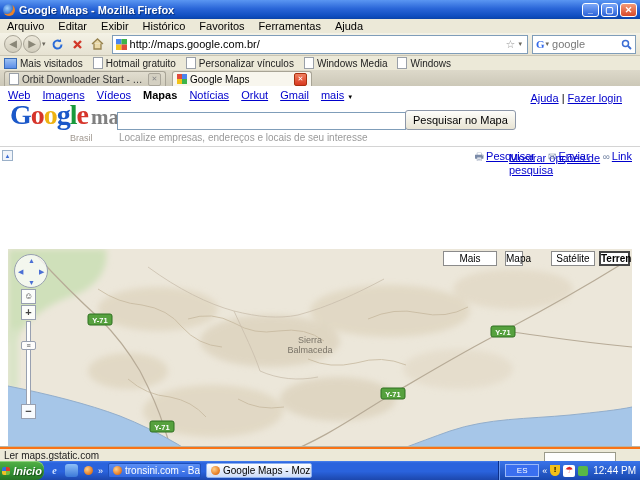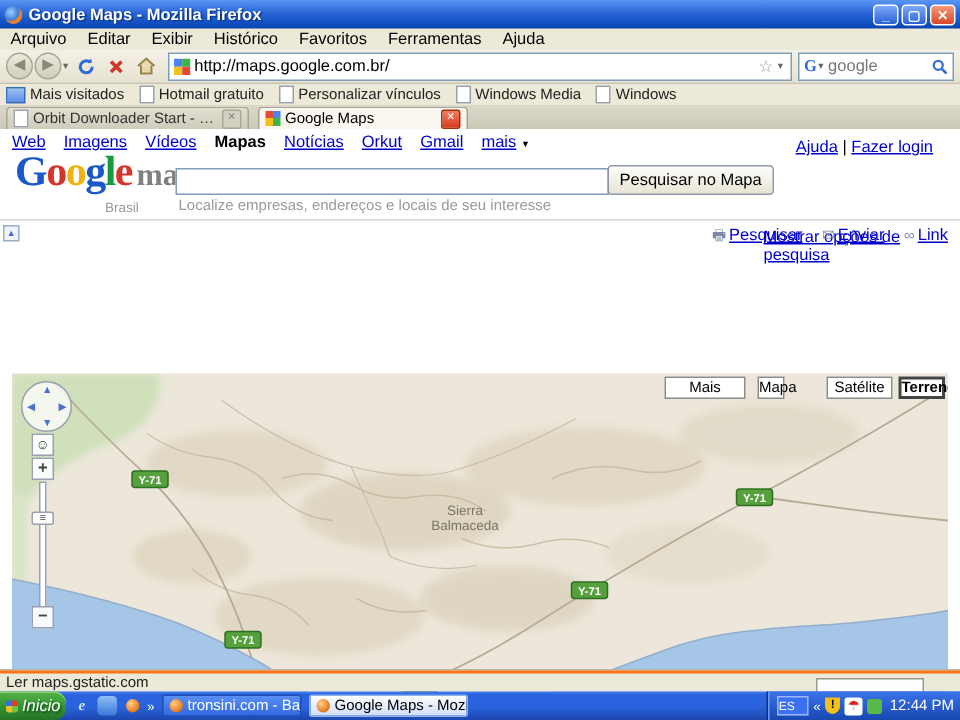--- a/index.html
+++ b/index.html
@@ -97,21 +97,21 @@
     box-shadow:0 -1px 0 #b8b4a4;display:flex;align-items:center;font-size:10px;color:#222;
     padding:0 4px;box-sizing:border-box;}
   #status-progress{position:absolute;right:24px;top:3px;width:70px;height:8px;background:#fdfdfd;
     border:1px solid #9a9a8a;}
   
   #taskbar{left:0;top:461px;width:640px;height:19px;
     background:linear-gradient(180deg,#4a82ee 0%,#2a63dd 10%,#2a63dd 55%,#1c47ad 100%);
     display:flex;align-items:center;}
   #startbtn{height:19px;width:44px;border-radius:0 8px 8px 0;flex:0 0 auto;
     background:linear-gradient(180deg,#57b146 0%,#379a37 45%,#267326 100%);
-    display:flex;align-items:center;justify-content:center;color:#fff;font-weight:normal;
+    display:flex;align-items:center;justify-content:center;color:#fff;font-weight:bold;
     font-style:italic;font-size:11px;text-shadow:1px 1px 1px #1c4f1c;
     box-shadow:inset 0 1px 0 #8fd47e;}
   .flag{width:8px;height:8px;margin-right:3px;flex:0 0 auto;
     background:conic-gradient(#e03c28 0 25%,#78c040 0 50%,#f0c028 0 75%,#2f70e0 0);
     border-radius:2px;}
   .ql{width:13px;height:13px;margin-left:4px;flex:0 0 auto;border-radius:2px;
     display:flex;align-items:center;justify-content:center;font-size:10px;}
   .taskwin{height:15px;margin-left:5px;border-radius:2px;display:flex;align-items:center;
     padding:0 4px;font-size:10px;white-space:nowrap;overflow:hidden;box-sizing:border-box;}
   #taskwin1{width:93px;background:linear-gradient(#5a8ef5,#3268e0);border:1px solid #1e4fb8;color:#fff;}
@@ -395,21 +395,21 @@
     <div style="color:#fff;font-size:9px;margin-left:3px;">»</div>
     <div id="taskwin1" class="taskwin">
       <span class="ffdot"></span>
       <span>tronsini.com - Banco Tóp...</span>
     </div>
     <div id="taskwin2" class="taskwin">
       <span class="ffdot"></span>
       <span>Google Maps - Mozilla...</span>
     </div>
     <div id="tray">
-      <div style="width:21px;height:13px;background:#3a6ff0;border:1px solid #9ab8f8;font-size:8px;font-weight:normal;text-align:left;line-height:12px;box-sizing:border-box;">ES</div>
+      <div style="width:34px;height:13px;background:#3a6ff0;border:1px solid #9ab8f8;font-size:8px;font-weight:normal;text-align:center;line-height:12px;box-sizing:border-box;">ES</div>
       <span class="trayico" style="font-size:9px;">«</span>
       <div class="trayico" style="width:10px;height:11px;background:#f4c018;border-radius:0 0 50% 50%;color:#000;font-size:8px;text-align:center;line-height:10px;font-weight:bold;">!</div>
       <div class="trayico" style="width:12px;height:12px;background:#fff;border-radius:2px;color:#d22;font-size:9px;text-align:center;line-height:11px;">☂</div>
       <div class="trayico" style="width:10px;height:10px;background:#58b848;border-radius:2px;"></div>
       <span id="clock">12:44 PM</span>
     </div>
   </div>
 
 </div>
 

